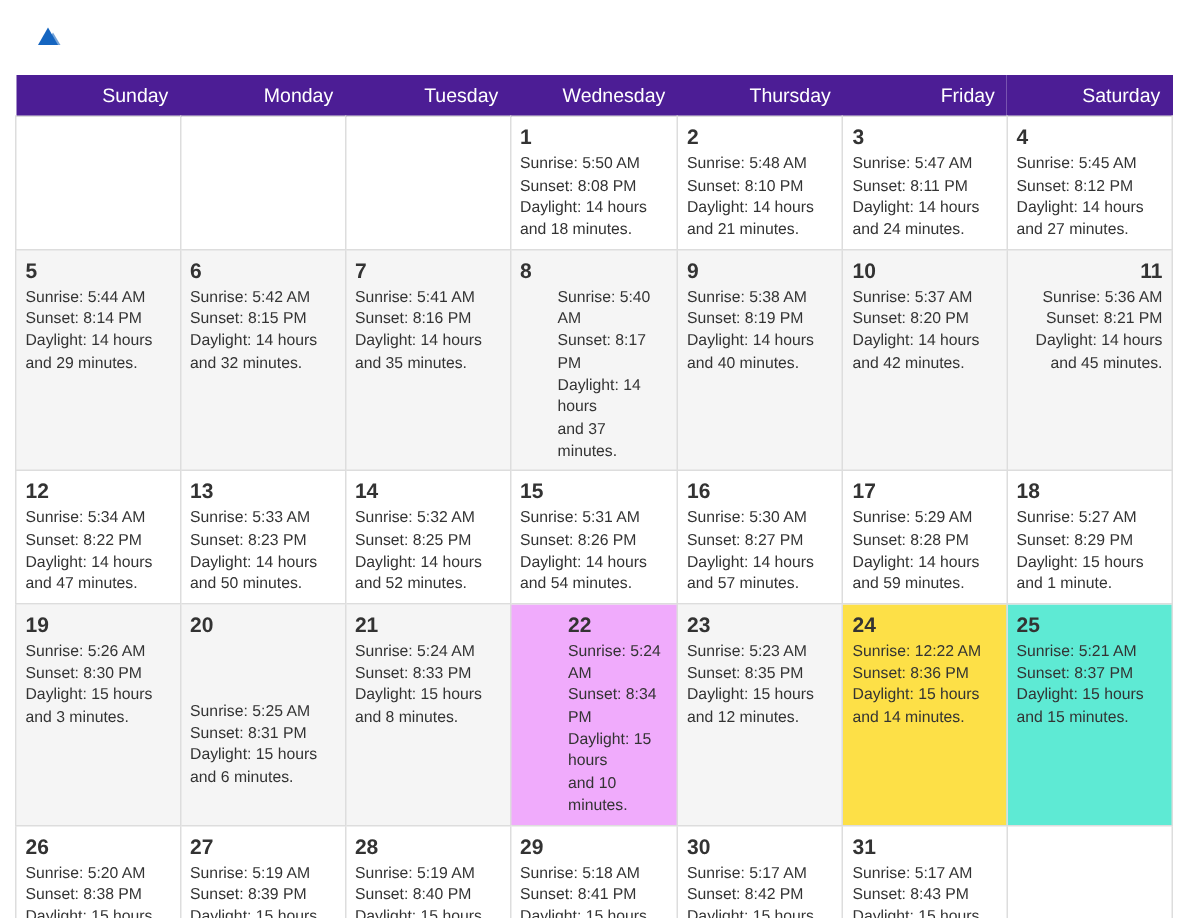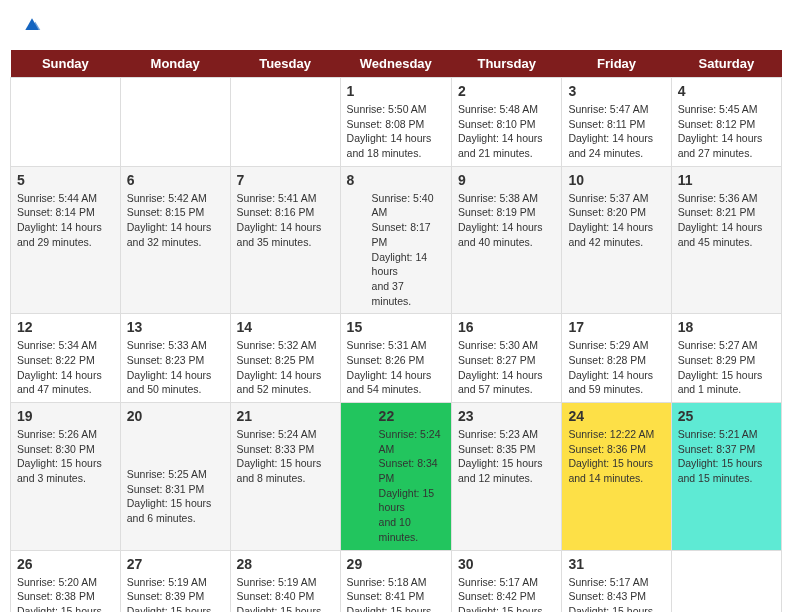--- a/index.html
+++ b/index.html
@@ -45,26 +45,26 @@
     .location {
       font-size: 15px;
       color: #555;
     }
     .calendar {
       width: 100%;
       border-collapse: collapse;
       font-size: 11px;
     }
     .calendar th {
-      background: #7f1d1d;
+      background: #4c1d95;
       color: #fff;
-      text-align: center;
+      text-align: right;
       padding: 6px 8px;
       font-size: 13px;
-      font-weight: bold;
+      font-weight: normal;
     }
     .calendar td {
       border: 1px solid #ddd;
       vertical-align: top;
       padding: 5px 6px;
       width: 113px;
       min-height: 80px;
       background: #fff;
     }
     .calendar tr:nth-child(even) td {
@@ -191,21 +191,21 @@
 Daylight: 14 hours
 and 40 minutes.</div>
         </td>
         <td style="background: rgb(245, 245, 245);">
           <div class="day-number">10</div>
           <div class="day-info" style="white-space: pre-line;">Sunrise: 5:37 AM
 Sunset: 8:20 PM
 Daylight: 14 hours
 and 42 minutes.</div>
         </td>
-        <td style="background: rgb(245, 245, 245);">
+        <td style="background: rgb(245, 245, 245); text-align: right;">
           <div class="day-number">11</div>
           <div class="day-info" style="white-space: pre-line;">Sunrise: 5:36 AM
 Sunset: 8:21 PM
 Daylight: 14 hours
 and 45 minutes.</div>
         </td>
       </tr>
       <tr>
         <td>
           <div class="day-number">12</div>
@@ -272,21 +272,21 @@
 Daylight: 15 hours
 and 6 minutes.</div>
         </td>
         <td style="background: rgb(245, 245, 245);">
           <div class="day-number">21</div>
           <div class="day-info" style="white-space: pre-line;">Sunrise: 5:24 AM
 Sunset: 8:33 PM
 Daylight: 15 hours
 and 8 minutes.</div>
         </td>
-        <td style="background: #22c55e; padding-left: 38px;">
+        <td style="background: #f0abfc; padding-left: 38px;">
           <div class="day-number">22</div>
           <div class="day-info" style="white-space: pre-line;">Sunrise: 5:24 AM
 Sunset: 8:34 PM
 Daylight: 15 hours
 and 10 minutes.</div>
         </td>
         <td style="background: rgb(245, 245, 245);">
           <div class="day-number">23</div>
           <div class="day-info" style="white-space: pre-line;">Sunrise: 5:23 AM
 Sunset: 8:35 PM

